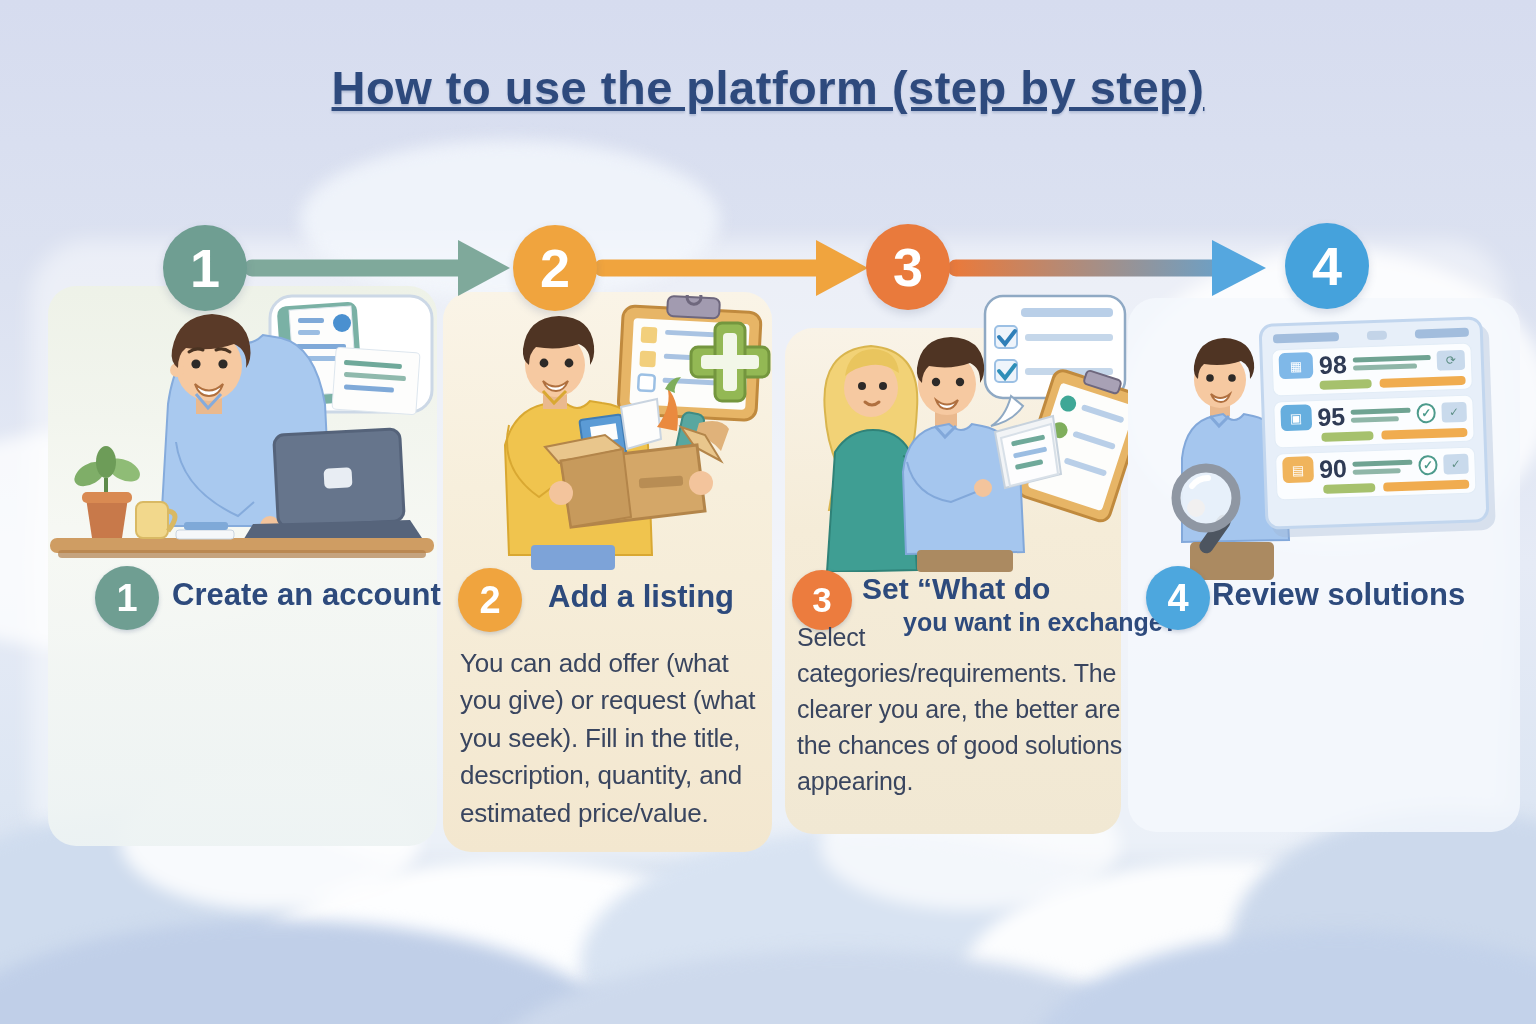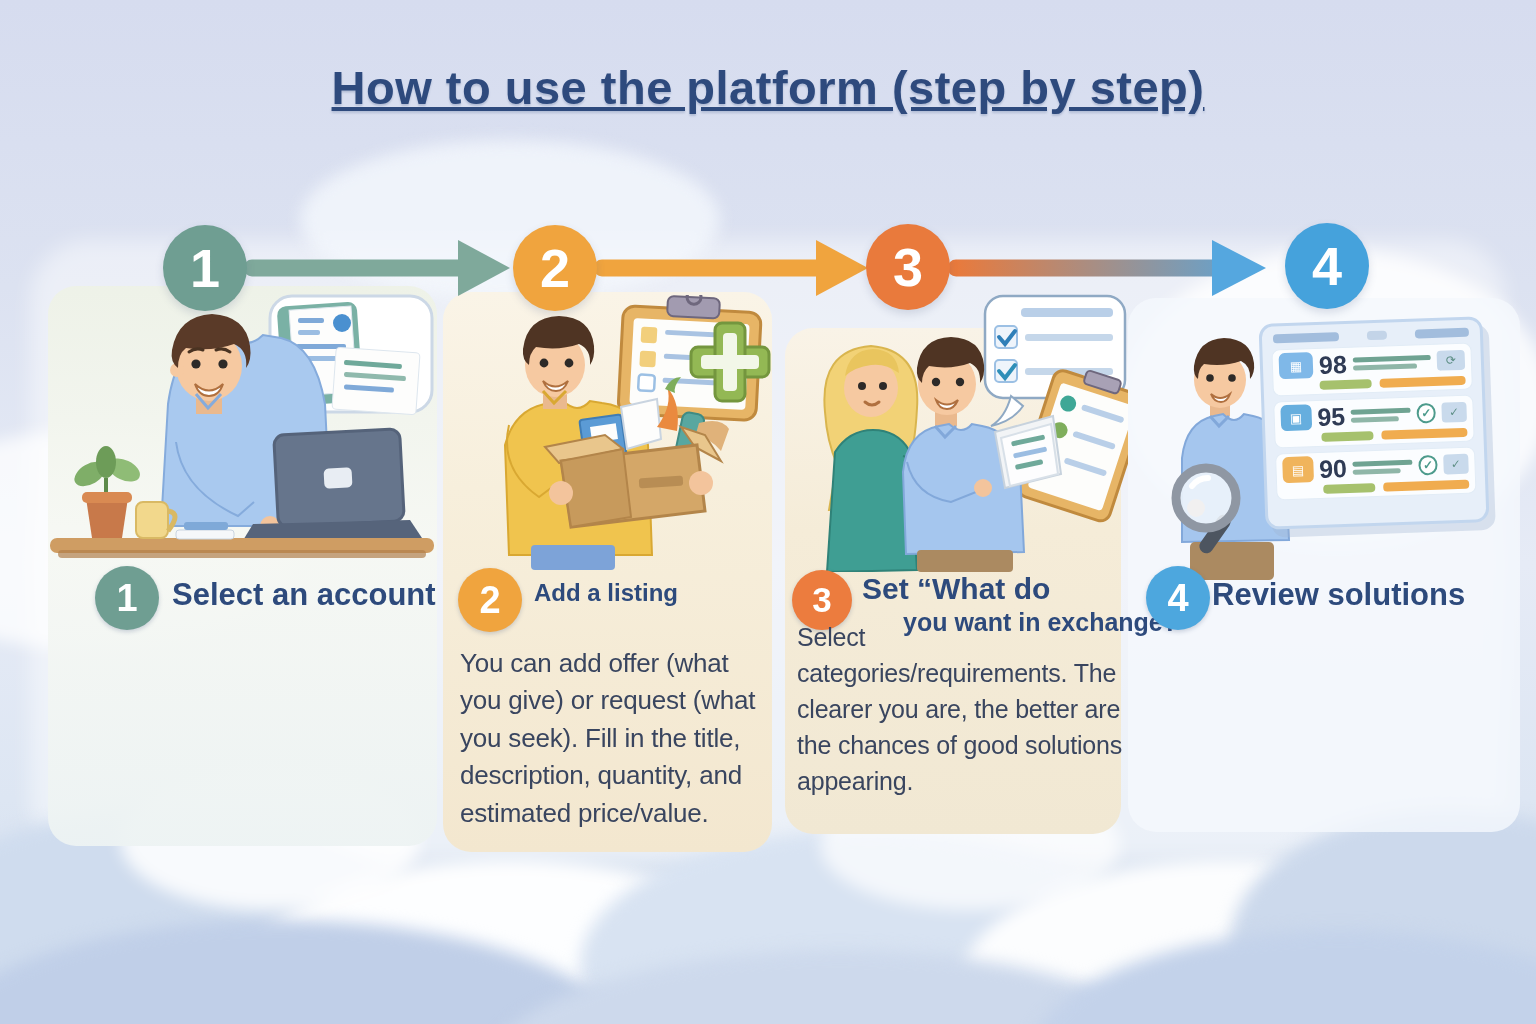--- a/index.html
+++ b/index.html
@@ -45,21 +45,21 @@
     display:flex;align-items:center;justify-content:center;
     color:#fff;font-size:38px;font-weight:bold;
     box-shadow:0 2px 4px rgba(70,90,130,.25);
   }
   .b1{left:95px;top:566px;background:#6f9e92;}
   .b2{left:458px;top:568px;background:#f0a43e;}
   .b3{left:792px;top:570px;background:#ec7c3e;width:60px;height:60px;font-size:35px;}
   .b4{left:1146px;top:566px;background:#4da7de;}
   .step-heading{position:absolute;font-weight:bold;color:#2d4a7c;white-space:nowrap;}
   .h1{left:172px;top:577px;font-size:31px;}
-  .h2{left:534px;top:579px;font-size:24px;}
+  .h2{left:548px;top:579px;font-size:31px;}
   .h3a{left:862px;top:572px;font-size:30px;text-align:right;}
   .h3b{left:903px;top:608px;font-size:25px;}
   .h4{left:1212px;top:577px;font-size:31px;}
   .step-body{position:absolute;color:#39455f;font-size:26px;line-height:1.44;letter-spacing:-.2px;}
   .t1{left:95px;top:646px;width:325px;}
   .t2{left:460px;top:645px;width:306px;}
   .t3{left:797px;top:619px;width:336px;font-size:25px;}
   .t4{left:1198px;top:636px;width:308px;}
   .illus{position:absolute;}
   
@@ -388,21 +388,21 @@
       <div class="pr-bars">
         <div class="bar-green"></div>
         <div class="bar-orange"></div>
       </div>
     </div>
   </div>
 
   <div class="step-badge b1">
       <span>1</span>
     </div>
-  <div class="step-heading h1">Select an account</div>
+  <div class="step-heading h1">Create an account</div>
 
   <div class="step-badge b2">
       <span>2</span>
     </div>
   <div class="step-heading h2">Add a listing</div>
   <div class="step-body t2">You can add offer (what you give) or request (what you seek). Fill in the title, description, quantity, and estimated price/value.</div>
 
   <div class="step-badge b3">
       <span>3</span>
     </div>

